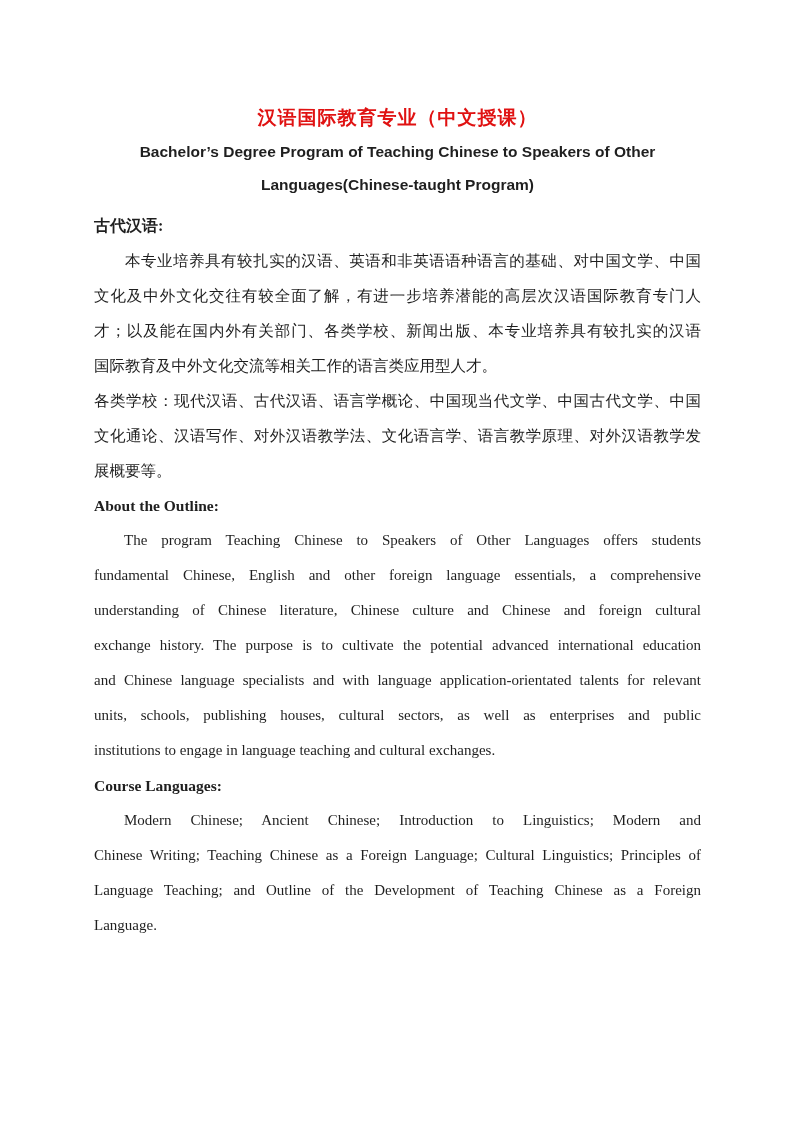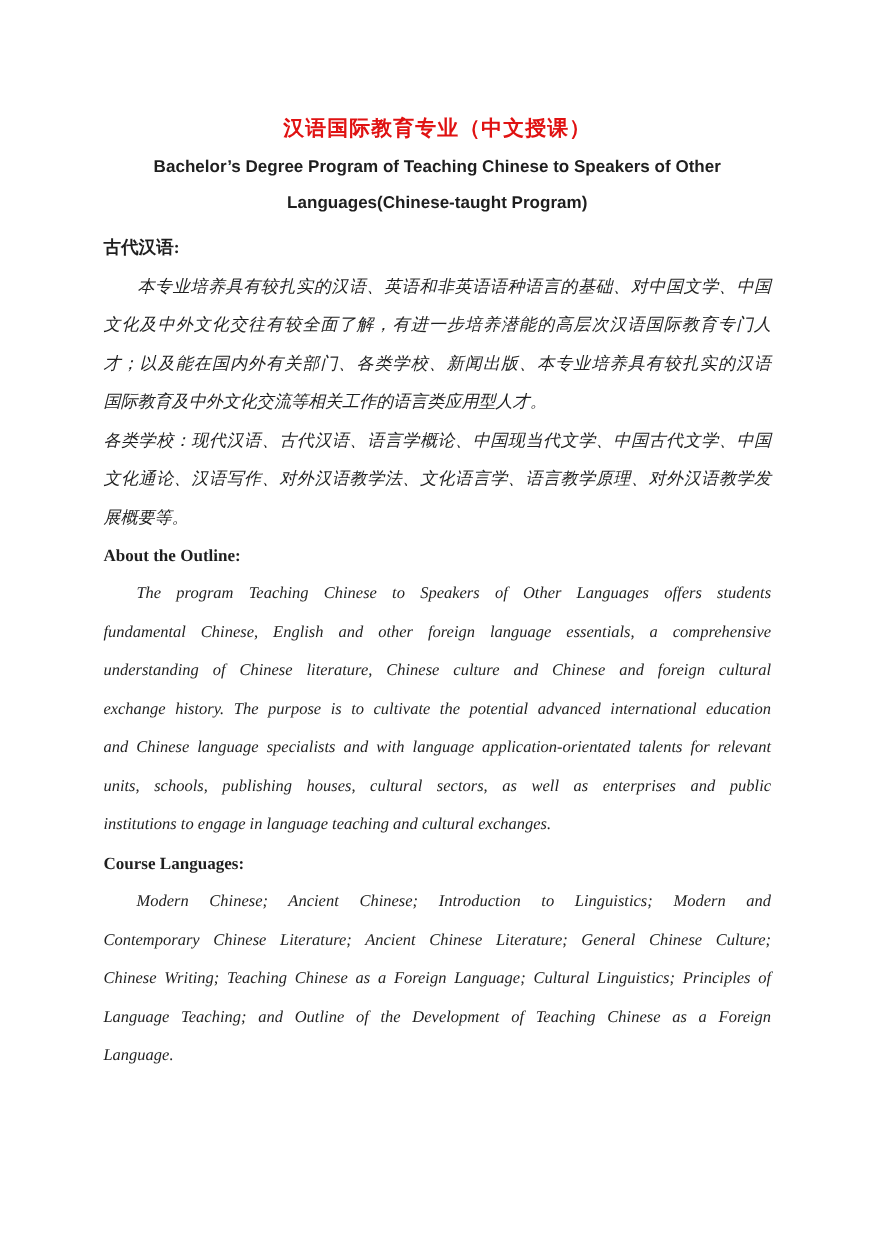--- a/index.html
+++ b/index.html
@@ -21,21 +21,21 @@
   }
   .title-en .tline { text-align:left; text-align-last:center; }
 
   .heading {
     font-weight:bold; font-size:15.5px; line-height:35px;
   }
   .heading.zh { font-size:16px; }
 
   .para { margin:0; }
   .para .tline {
-    line-height:35px; text-align:justify; text-align-last:justify;font-style:italic;
+    line-height:35px; text-align:justify; text-align-last:justify;
   }
   .para .tline-last { text-align-last:left; }
   .indent-first .tline-first { text-indent:2em; }
   .para.zh { font-size:15.5px; }
   .para.en { font-size:15px; }
 </style>
 </head>
 <body>
 
 <div class="page">
@@ -72,20 +72,19 @@
         <div class="tline">exchange history. The purpose is to cultivate the potential advanced international education</div>
         <div class="tline">and Chinese language specialists and with language application-orientated talents for relevant</div>
         <div class="tline">units, schools, publishing houses, cultural sectors, as well as enterprises and public</div>
         <div class="tline tline-last">institutions to engage in language teaching and cultural exchanges.</div>
       </div>
 
     <div class="heading en">Course Languages:</div>
 
     <div class="para en indent-first">
         <div class="tline tline-first">Modern Chinese; Ancient Chinese; Introduction to Linguistics; Modern and</div>
-        <div class="tline">Contemporary Chinese Literature; Ancient Chinese Literature; General Chinese Culture;</div>
         <div class="tline">Chinese Writing; Teaching Chinese as a Foreign Language; Cultural Linguistics; Principles of</div>
         <div class="tline">Language Teaching; and Outline of the Development of Teaching Chinese as a Foreign</div>
         <div class="tline tline-last">Language.</div>
       </div>
 
   </div>
 </div>
 
 </body></html>

